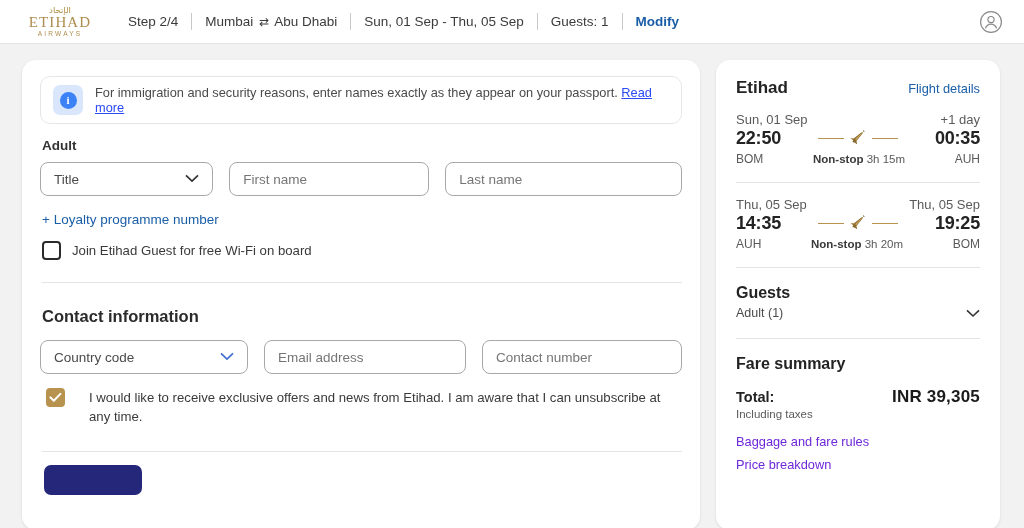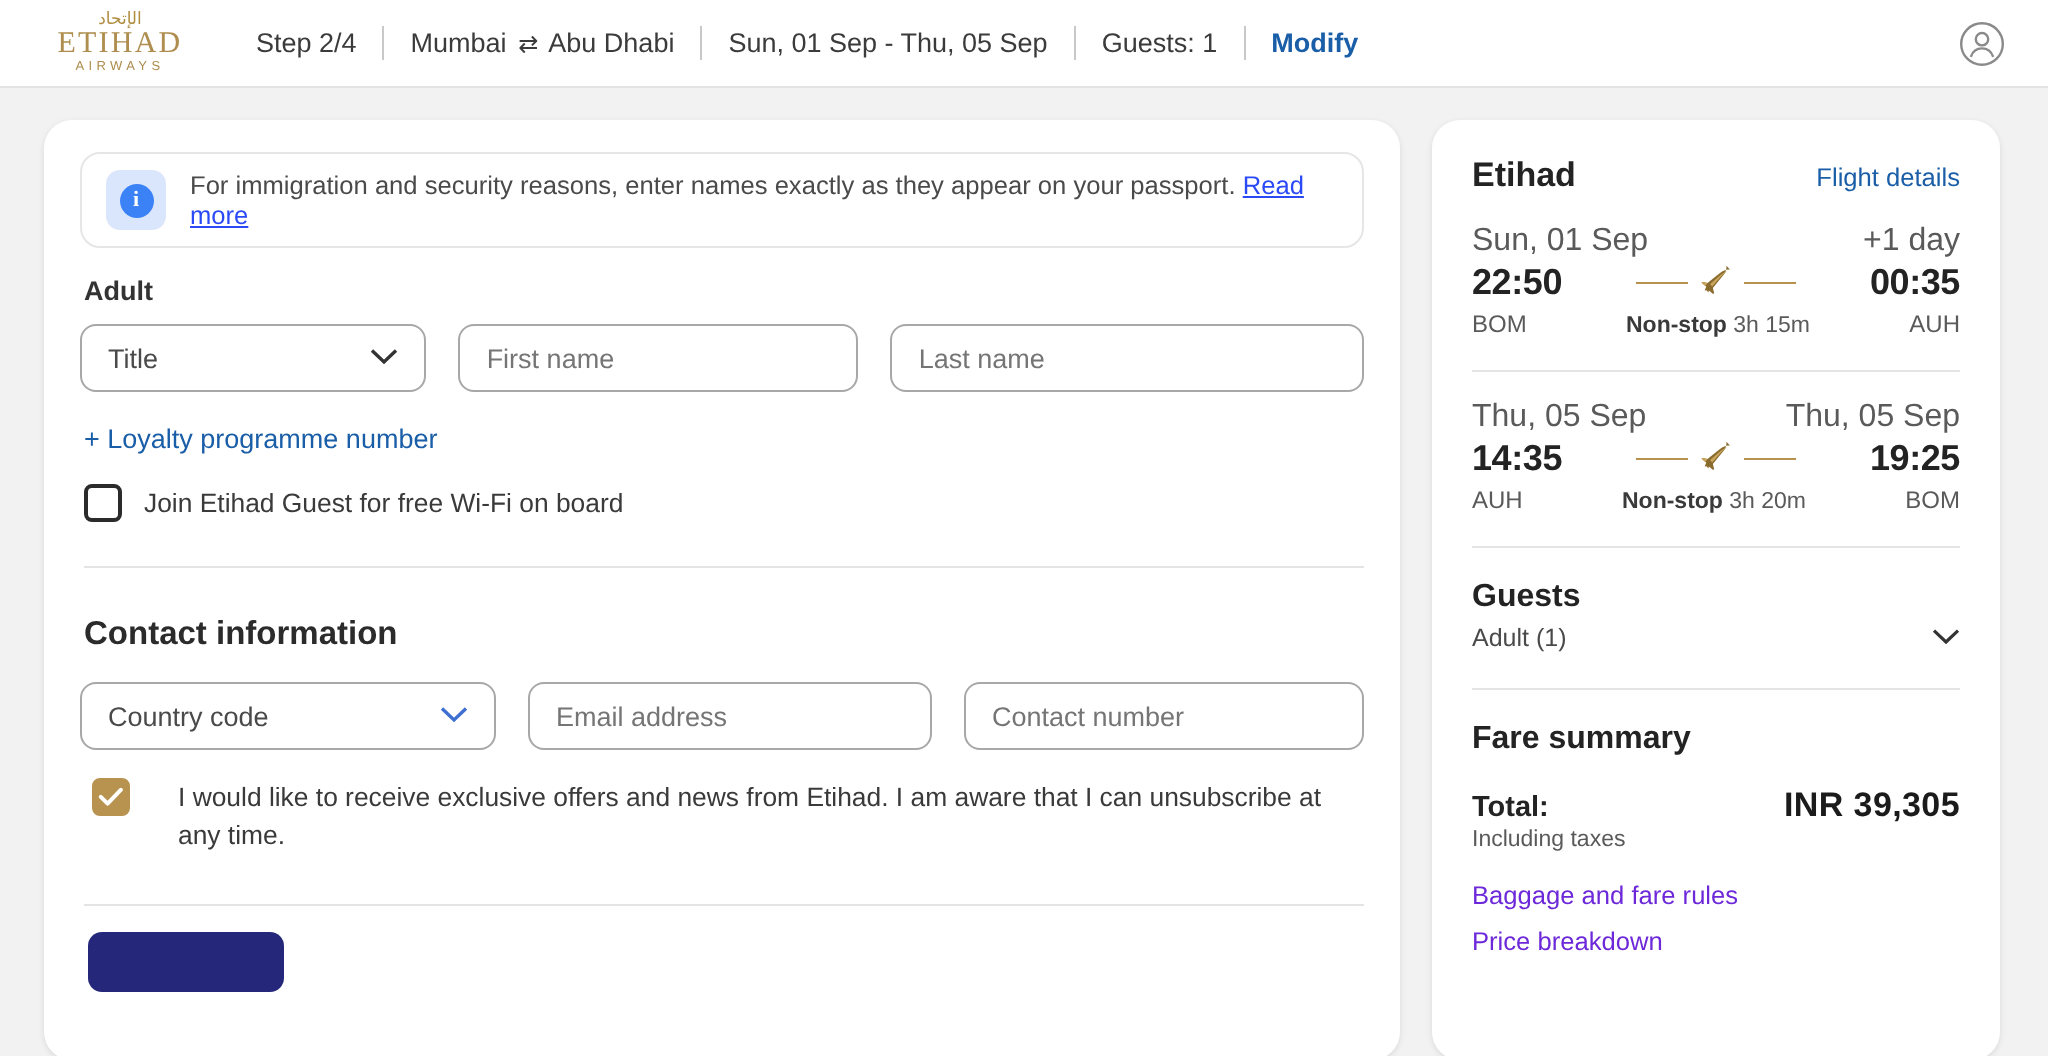--- a/index.html
+++ b/index.html
@@ -208,21 +208,21 @@
     align-items: baseline;
     justify-content: space-between;
   }
   .sum-title { font-size: 17px; font-weight: 700; color: #232323; }
   .sum-link { font-size: 12.8px; color: #1a5ea8; cursor: pointer; }
 
   .leg { margin-top: 14px; }
   .leg-top {
     display: flex;
     justify-content: space-between;
-    font-size: 16px;
+    font-size: 13px;
     color: #5a5a5a;
   }
   .leg-mid {
     display: flex;
     align-items: center;
     justify-content: space-between;
     margin-top: 1px;
   }
   .leg-time { font-size: 18px; font-weight: 700; color: #232323; letter-spacing: -.2px; }
   .leg-plane {

